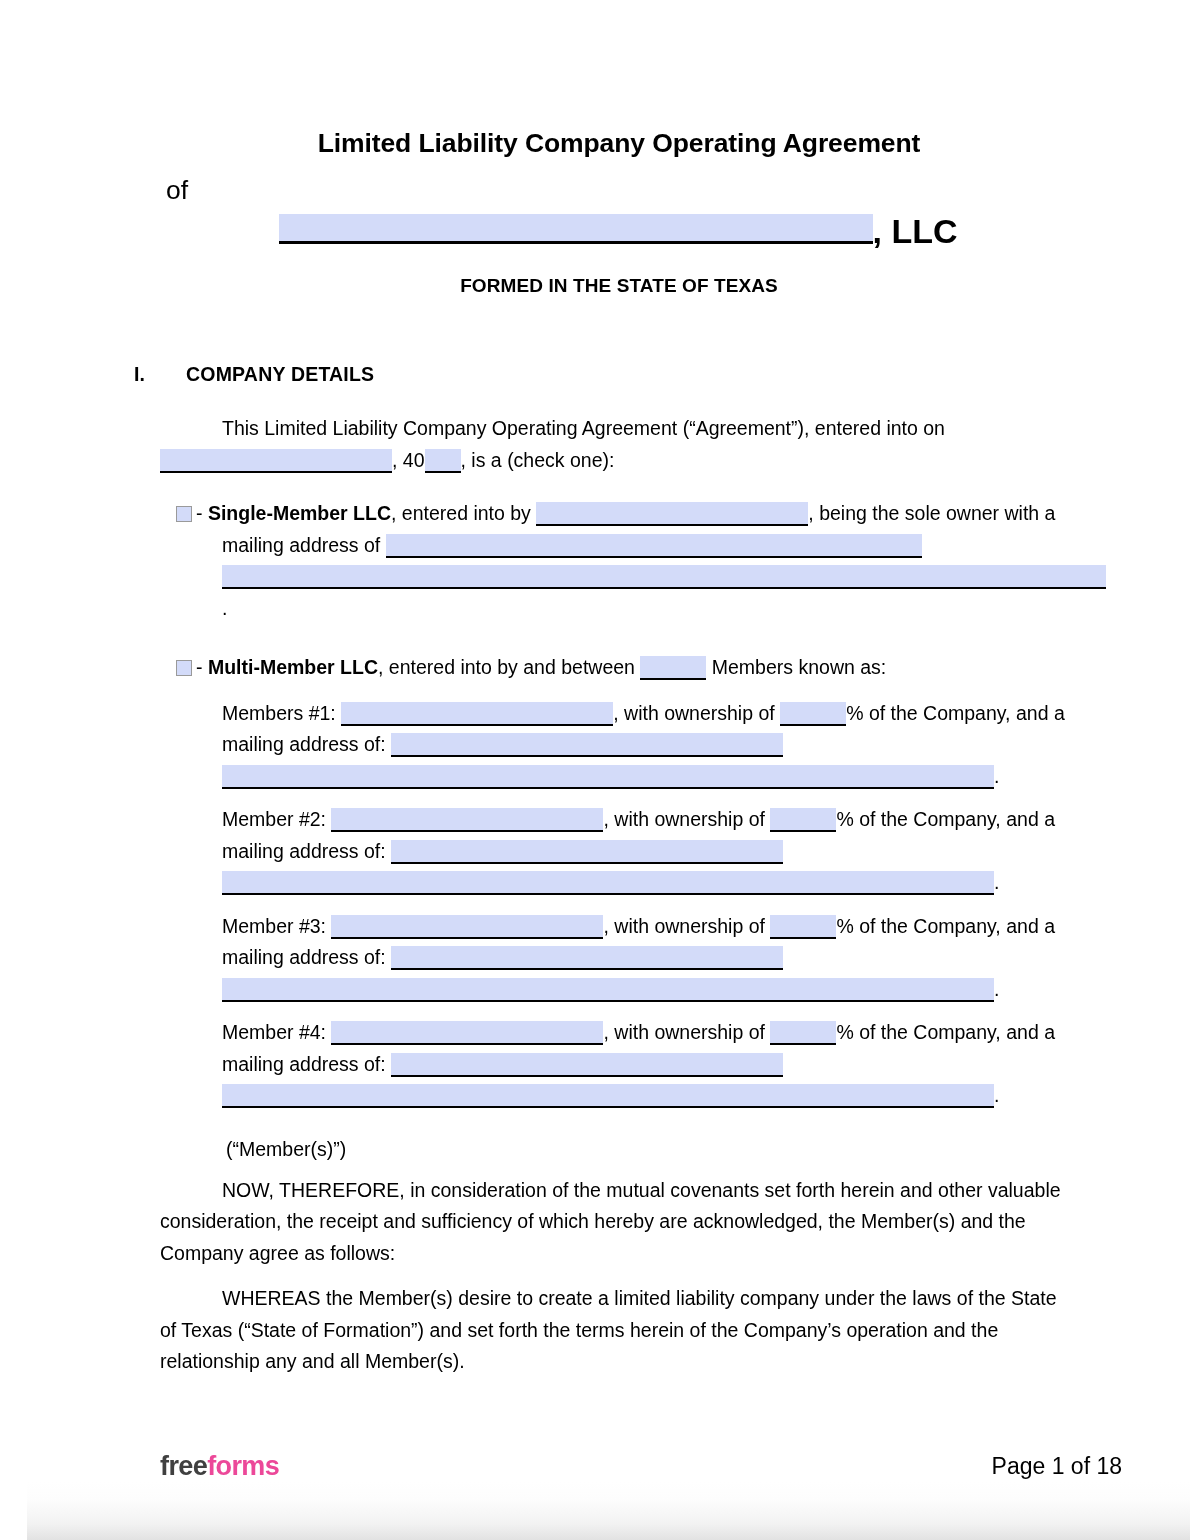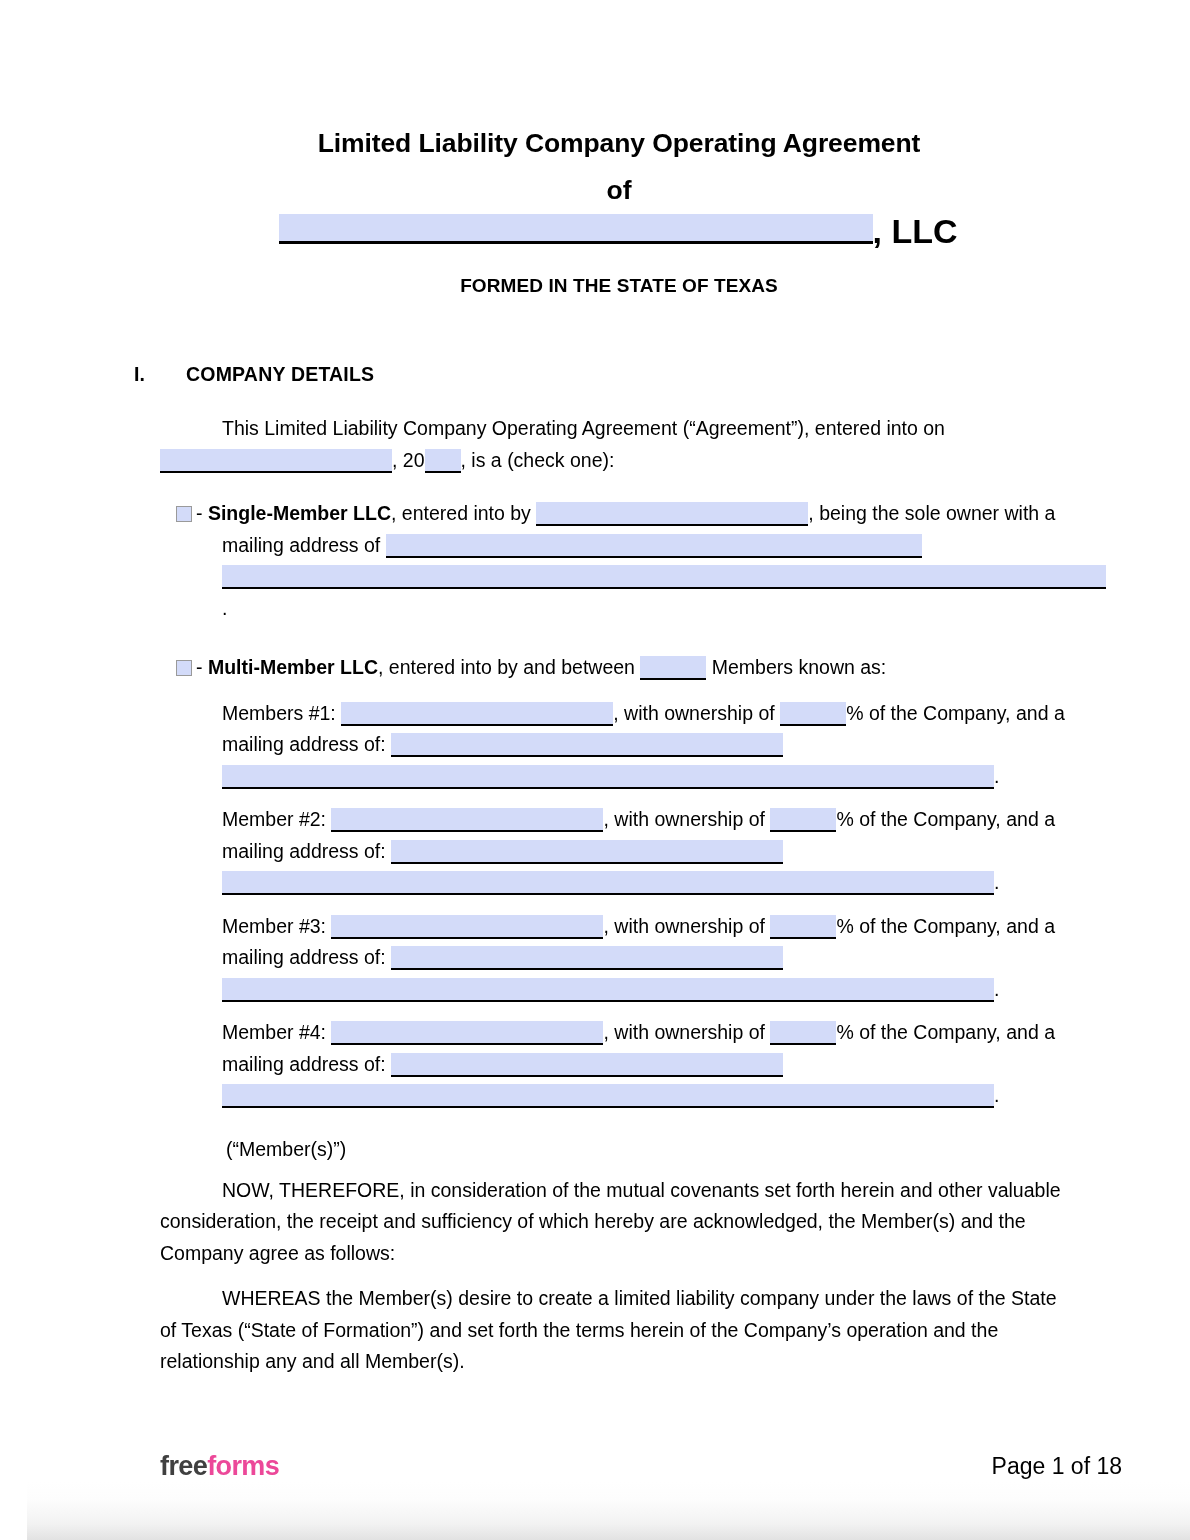--- a/index.html
+++ b/index.html
@@ -41,23 +41,23 @@
   .doc-title {
     text-align: center;
     font-size: 26.5px;
     font-weight: bold;
     line-height: 46px;
     letter-spacing: -0.1px;
     margin: 0;
     padding-left: 6px;
   }
   .doc-title-of {
-    text-align: center;
+    text-align: left;
     font-size: 26.5px;
-    font-weight: bold;
+    font-weight: normal;
     line-height: 48px;
     margin: 0;
     padding-left: 6px;
   }
   .title-name-line {
     display: flex;
     align-items: flex-end;
     justify-content: center;
     margin-top: 2px;
     padding-left: 4px;
@@ -195,21 +195,21 @@
         <span class="title-llc">, LLC</span>
     </div>
 
     <div class="formed-line">FORMED IN THE STATE OF TEXAS</div>
 
     <div class="section-head">
       <span class="section-num">I.</span>
       <span class="section-title">COMPANY DETAILS</span>
     </div>
 
-    <p class="body-p first-para"><span>This Limited Liability Company Operating Agreement (“Agreement”), entered into on </span><span class="fill fill-wide"></span><span>, 20</span><span class="fill fill-year"></span><span>, is a (check one):</span></p>
+    <p class="body-p first-para"><span>This Limited Liability Company Operating Agreement (“Agreement”), entered into on </span><span class="fill fill-wide"></span><span>, 40</span><span class="fill fill-year"></span><span>, is a (check one):</span></p>
 
     <p class="body-p chk-line indent-blk" style="text-indent:-46px;">
       <span class="cbox"></span><span>- </span><b>Single-Member LLC</b><span>, entered into by </span><span class="fill fill-name"></span><span>, being the sole owner with a mailing address of </span><span class="fill fill-addr1"></span><span class="fill fill-full"></span><span>.</span>
     </p>
 
     <p class="body-p indent-blk" style="margin-top:28px; text-indent:-46px;">
       <span class="cbox"></span><span>- </span><b>Multi-Member LLC</b><span>, entered into by and between </span><span class="fill fill-count"></span><span> Members known as:</span>
     </p>
 
     <div class="member-blk first">

